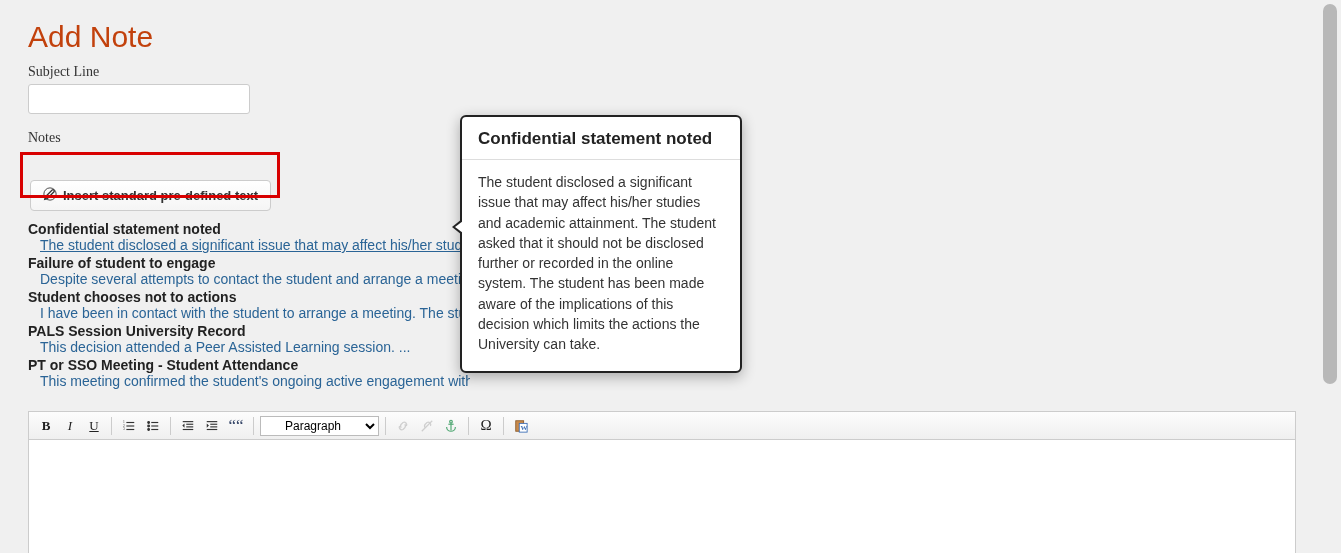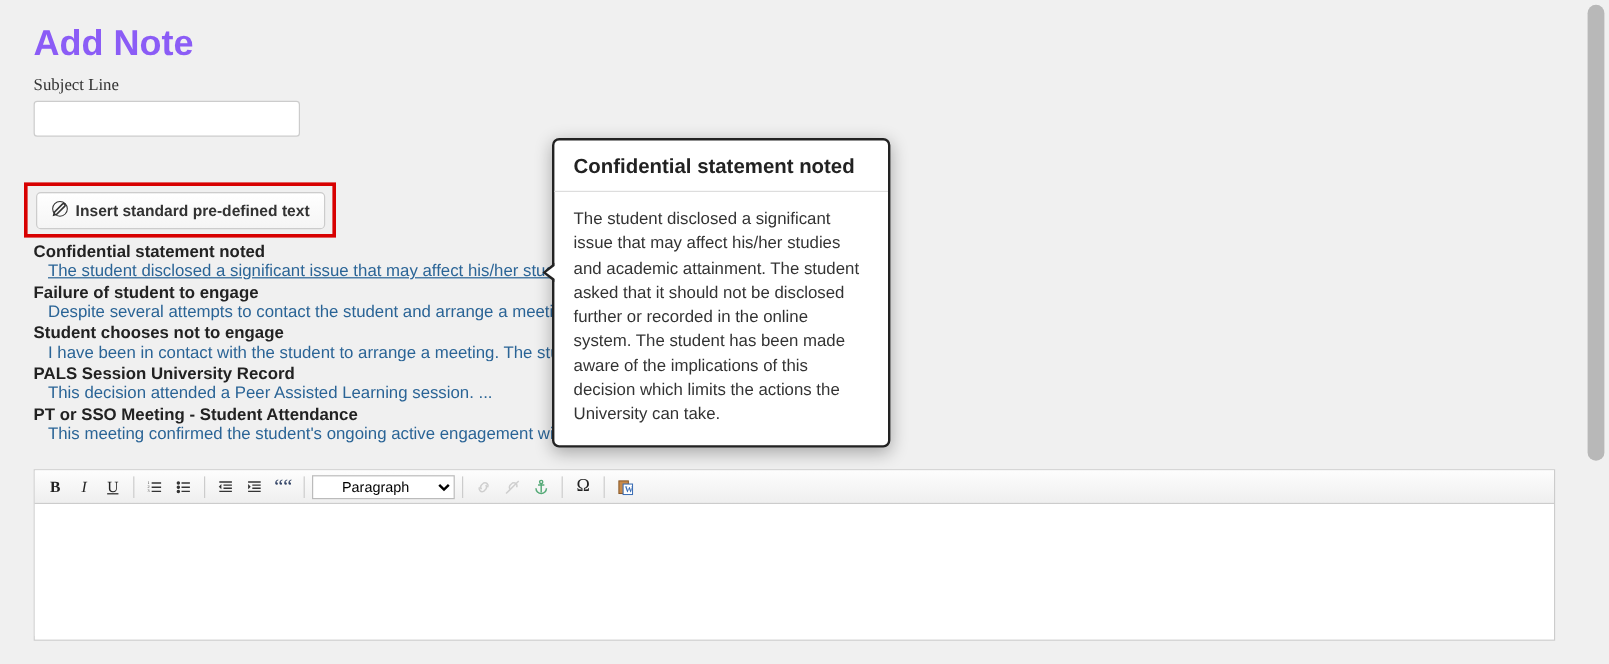--- a/index.html
+++ b/index.html
@@ -42,22 +42,22 @@
       left: 2px;
       top: 2px;
       width: 1320px;
       background: #f0f0f0;
     }
     .content {
       padding: 18px 26px 0 26px;
     }
     h1.page-title {
       font-size: 30px;
-      font-weight: bold;
-      color: #8b5cf6;
+      font-weight: normal;
+      color: #c2410c;
       margin-bottom: 10px;
     }
     .field-label {
       font-size: 14px;
       color: #333;
       margin-bottom: 4px;
       display: block;
       font-family: Liberation Serif, serif;
     }
     .subject-input {
@@ -232,20 +232,21 @@
 
 <div class="viewport">
   <div class="panel">
     <div class="content">
       <h1 class="page-title">Add Note</h1>
 
       <label class="field-label">Subject Line</label>
       <input type="text" class="subject-input" value="" style="">
 
       <div class="notes-section">
+        <label class="field-label">Notes</label>
 
         <div class="highlight-box"></div>
 
         <button class="insert-btn">
           <span>
             <svg viewBox="0 0 16 16" fill="none" stroke="#333" stroke-width="1.5">
               <path d="M2 14 L2.7 11.2 L10.5 3.4 a1.5 1.5 0 0 1 2.1 2.1 L4.8 13.3 Z"></path>
               <circle cx="8" cy="8" r="7" stroke-width="1"></circle>
             </svg>
           </span>
@@ -255,21 +256,21 @@
         <ul class="template-list" id="template-list">
             <li>
               <div class="tmpl-title">Confidential statement noted</div>
               <a href="#" class="tmpl-preview underlined">The student disclosed a significant issue that may affect his/her stud ...</a>
             </li>
             <li>
               <div class="tmpl-title">Failure of student to engage</div>
               <a href="#" class="tmpl-preview">Despite several attempts to contact the student and arrange a meeting, ...</a>
             </li>
             <li>
-              <div class="tmpl-title">Student chooses not to engage</div>
+              <div class="tmpl-title">Student chooses not to actions</div>
               <a href="#" class="tmpl-preview">I have been in contact with the student to arrange a meeting. The stud ...</a>
             </li>
             <li>
               <div class="tmpl-title">PALS Session University Record</div>
               <a href="#" class="tmpl-preview">This decision attended a Peer Assisted Learning session. ...</a>
             </li>
             <li>
               <div class="tmpl-title">PT or SSO Meeting - Student Attendance</div>
               <a href="#" class="tmpl-preview">This meeting confirmed the student's ongoing active engagement with th ...</a>
             </li>

